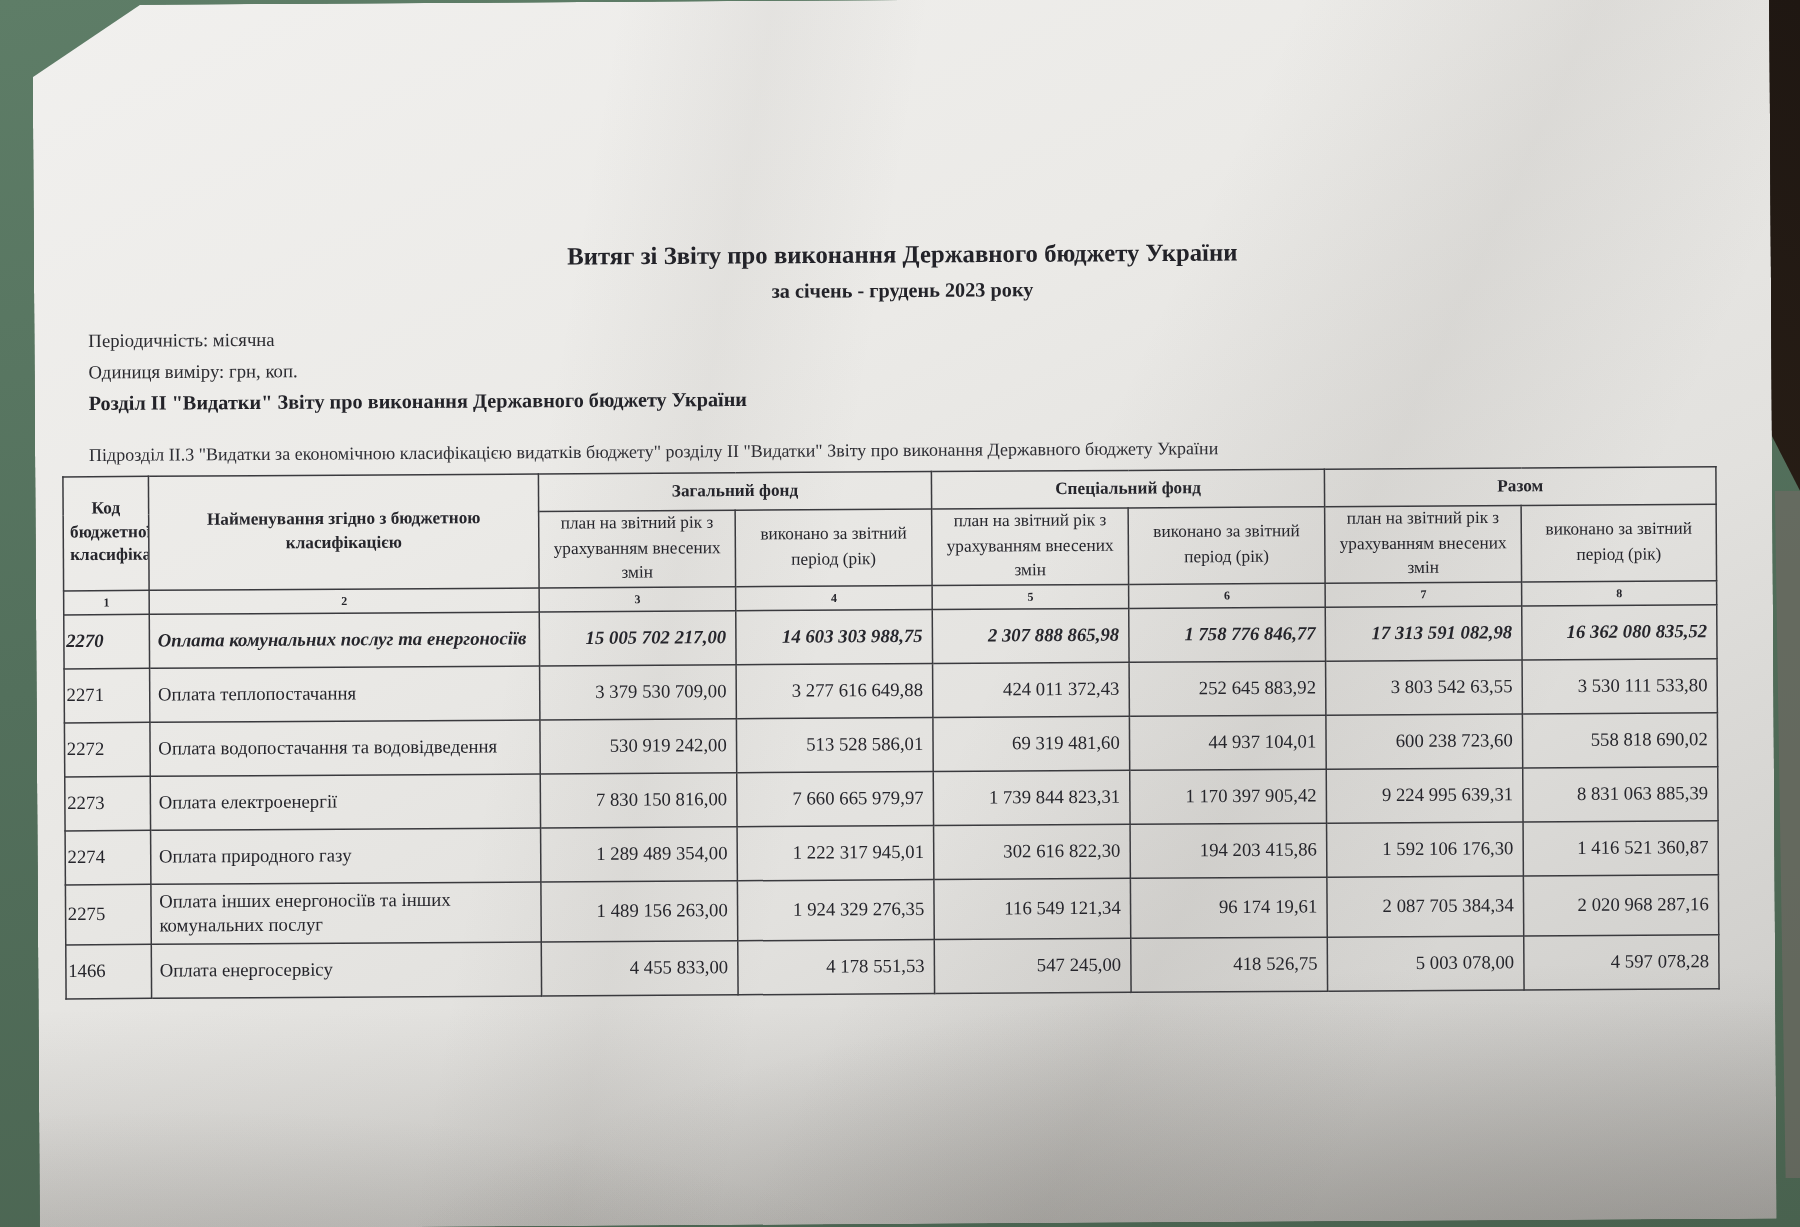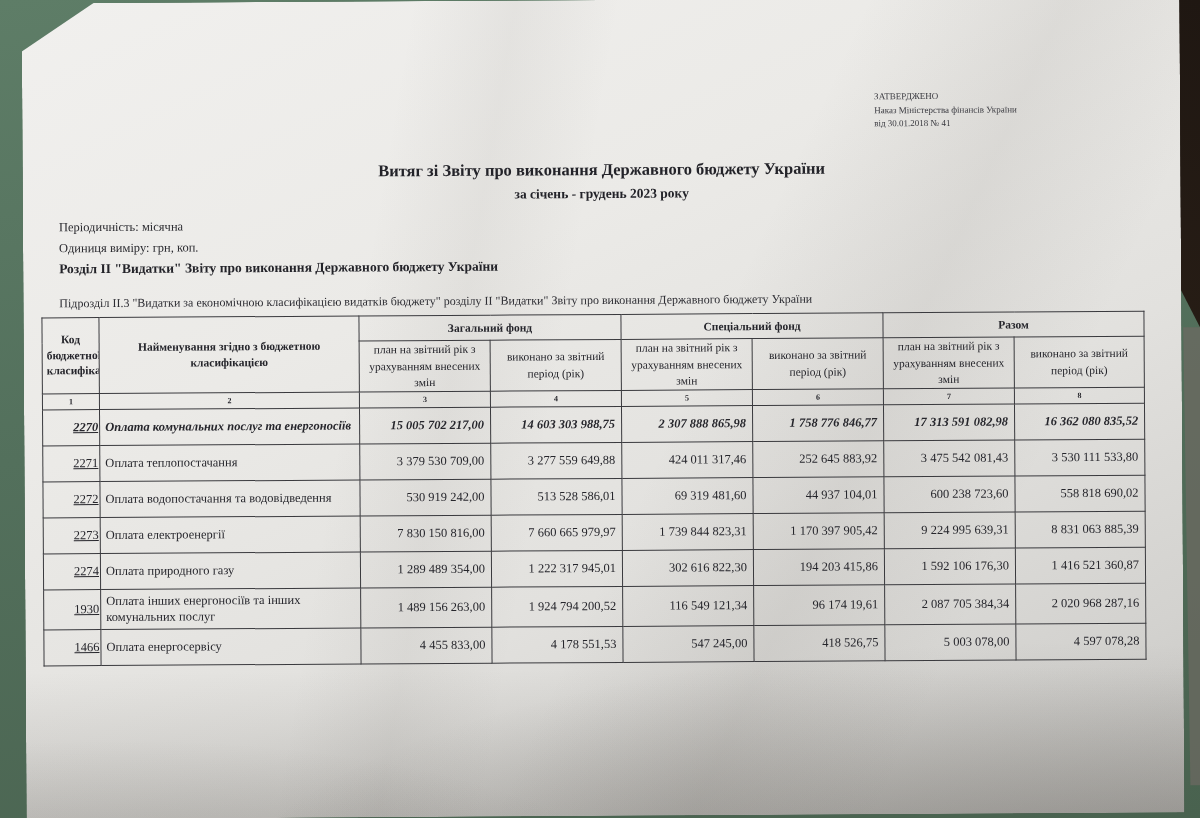--- a/index.html
+++ b/index.html
@@ -48,40 +48,35 @@
     border-collapse:collapse;table-layout:fixed;
     color:#26262c;
   }
   table.budget td{border:1px solid #3a3a3e;vertical-align:middle;overflow:hidden;}
   table.budget{border:1.5px solid #2e2e32;}
   .h-group td{height:22px;text-align:center;font-weight:bold;font-size:11.5px;}
   .h-sub td{height:48px;text-align:center;font-size:11.5px;line-height:1.45;padding:0 8px;}
   .h-code,.h-name{text-align:center;font-size:11px;line-height:1.35;padding:0 4px;}
   .h-num td{height:13px;text-align:center;font-size:8px;font-weight:bold;line-height:1;}
   tbody td{font-size:12.5px;}
-  td.c-code{text-align:right;text-decoration:underline;}
+  td.c-code{text-align:left;}
   td.c-name{text-align:left;padding:3px 5px;line-height:1.3;}
   td.c-val{text-align:right;padding:3px 6px 3px 2px;white-space:nowrap;}
   tbody tr{height:36px;}
   tr.row-bold td{font-weight:bold;font-style:italic;}
 </style>
 </head>
 <body>
 
 <div class="stage">
   <div class="surface-wedge"></div>
   <div class="surface-wedge2"></div>
 
   <div class="paper">
 
-    <div class="approved">
-      <div>ЗАТВЕРДЖЕНО</div>
-      <div>Наказ Міністерства фінансів України</div>
-      <div>від 30.01.2018  № 41</div>
-    </div>
 
     <div class="doc-title">Витяг зі Звіту про виконання Державного бюджету України</div>
     <div class="doc-subtitle">за січень - грудень 2023 року</div>
 
     <div class="meta">
       <div><span>Періодичність: </span><b>місячна</b></div>
       <div>Одиниця виміру: грн, коп.</div>
     </div>
 
     <div class="section-heading">Розділ II "Видатки" Звіту про виконання Державного бюджету України</div>
@@ -133,24 +128,24 @@
             <td class="c-val">14 603 303 988,75</td>
             <td class="c-val">2 307 888 865,98</td>
             <td class="c-val">1 758 776 846,77</td>
             <td class="c-val">17 313 591 082,98</td>
             <td class="c-val">16 362 080 835,52</td>
           </tr>
           <tr>
             <td class="c-code">2271</td>
             <td class="c-name">Оплата теплопостачання</td>
             <td class="c-val">3 379 530 709,00</td>
-            <td class="c-val">3 277 559 649,88</td>
-            <td class="c-val">424 011 317,46</td>
+            <td class="c-val">3 277 616 649,88</td>
+            <td class="c-val">424 011 372,43</td>
             <td class="c-val">252 645 883,92</td>
-            <td class="c-val">3 475 542 081,43</td>
+            <td class="c-val">3 803 542 63,55</td>
             <td class="c-val">3 530 111 533,80</td>
           </tr>
           <tr>
             <td class="c-code">2272</td>
             <td class="c-name">Оплата водопостачання та водовідведення</td>
             <td class="c-val">530 919 242,00</td>
             <td class="c-val">513 528 586,01</td>
             <td class="c-val">69 319 481,60</td>
             <td class="c-val">44 937 104,01</td>
             <td class="c-val">600 238 723,60</td>
@@ -170,24 +165,24 @@
             <td class="c-code">2274</td>
             <td class="c-name">Оплата природного газу</td>
             <td class="c-val">1 289 489 354,00</td>
             <td class="c-val">1 222 317 945,01</td>
             <td class="c-val">302 616 822,30</td>
             <td class="c-val">194 203 415,86</td>
             <td class="c-val">1 592 106 176,30</td>
             <td class="c-val">1 416 521 360,87</td>
           </tr>
           <tr>
-            <td class="c-code">1930</td>
+            <td class="c-code">2275</td>
             <td class="c-name">Оплата інших енергоносіїв та інших комунальних послуг</td>
             <td class="c-val">1 489 156 263,00</td>
-            <td class="c-val">1 924 794 200,52</td>
+            <td class="c-val">1 924 329 276,35</td>
             <td class="c-val">116 549 121,34</td>
             <td class="c-val">96 174 19,61</td>
             <td class="c-val">2 087 705 384,34</td>
             <td class="c-val">2 020 968 287,16</td>
           </tr>
           <tr>
             <td class="c-code">1466</td>
             <td class="c-name">Оплата енергосервісу</td>
             <td class="c-val">4 455 833,00</td>
             <td class="c-val">4 178 551,53</td>

